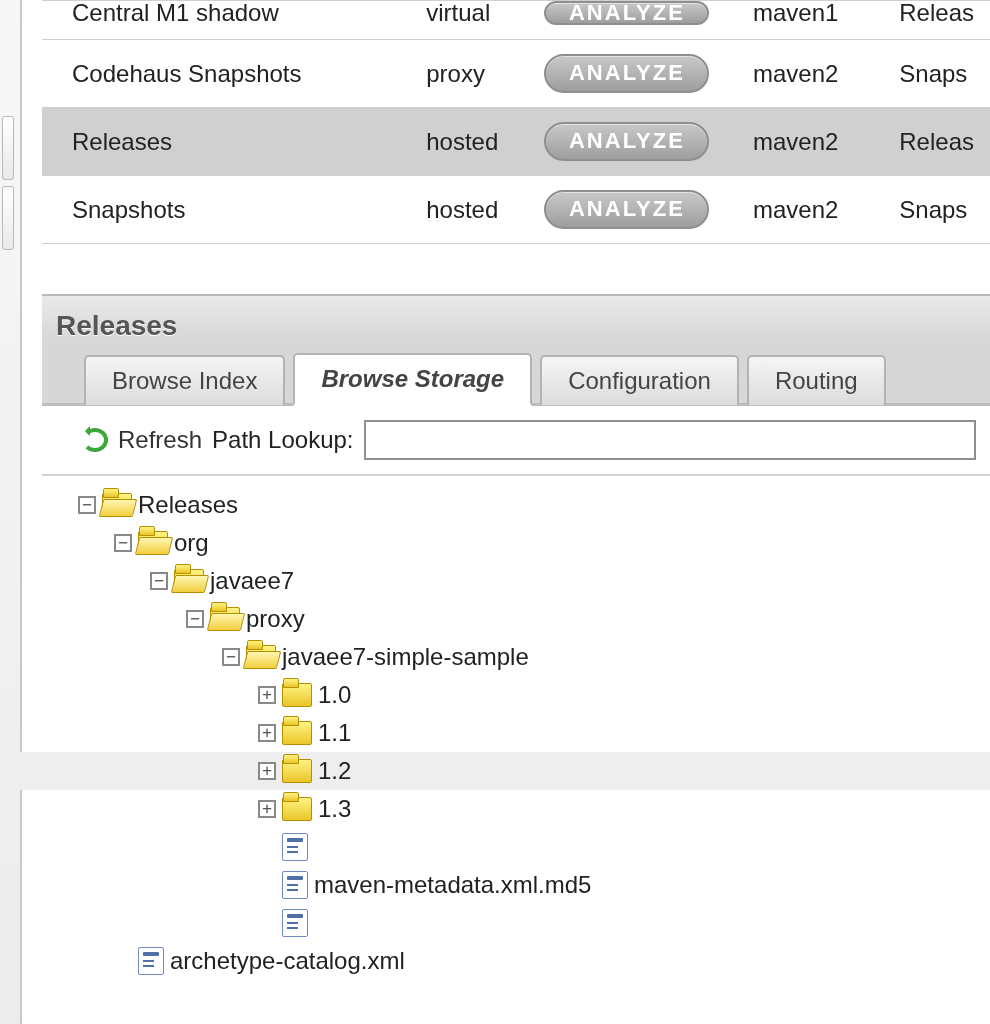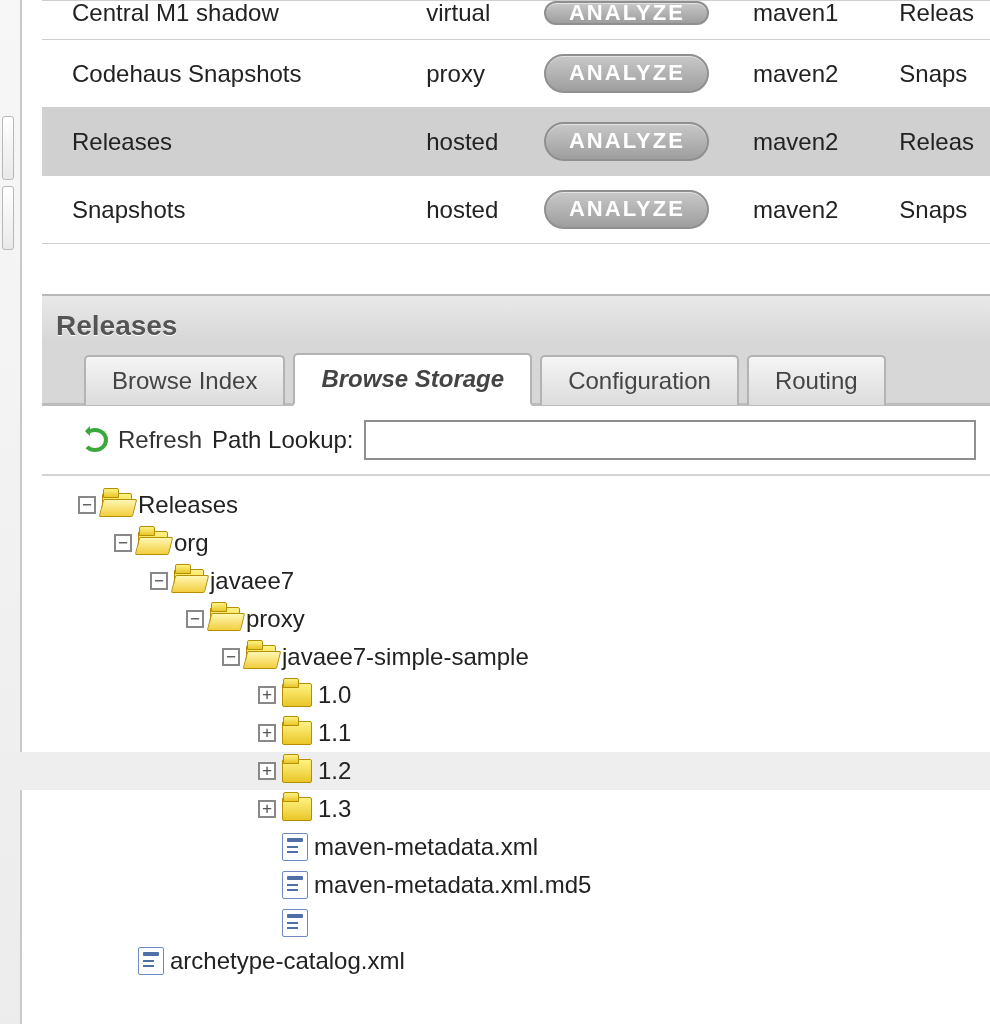--- a/index.html
+++ b/index.html
@@ -291,21 +291,20 @@
                   <span>1.2</span>
                 </div>
                 <div class="node">
                   <span class="toggle">+</span>
                   <span class="folder-icon"></span>
                   <span>1.3</span>
                 </div>
                 <div class="node">
                   <span class="toggle empty"></span>
                   <span class="file-icon"></span>
-                  <span>maven-metadata.xml</span>
                 </div>
                 <div class="node">
                   <span class="toggle empty"></span>
                   <span class="file-icon"></span>
                   <span>maven-metadata.xml.md5</span>
                 </div>
                 <div class="node">
                   <span class="toggle empty"></span>
                   <span class="file-icon"></span>
                 </div>

